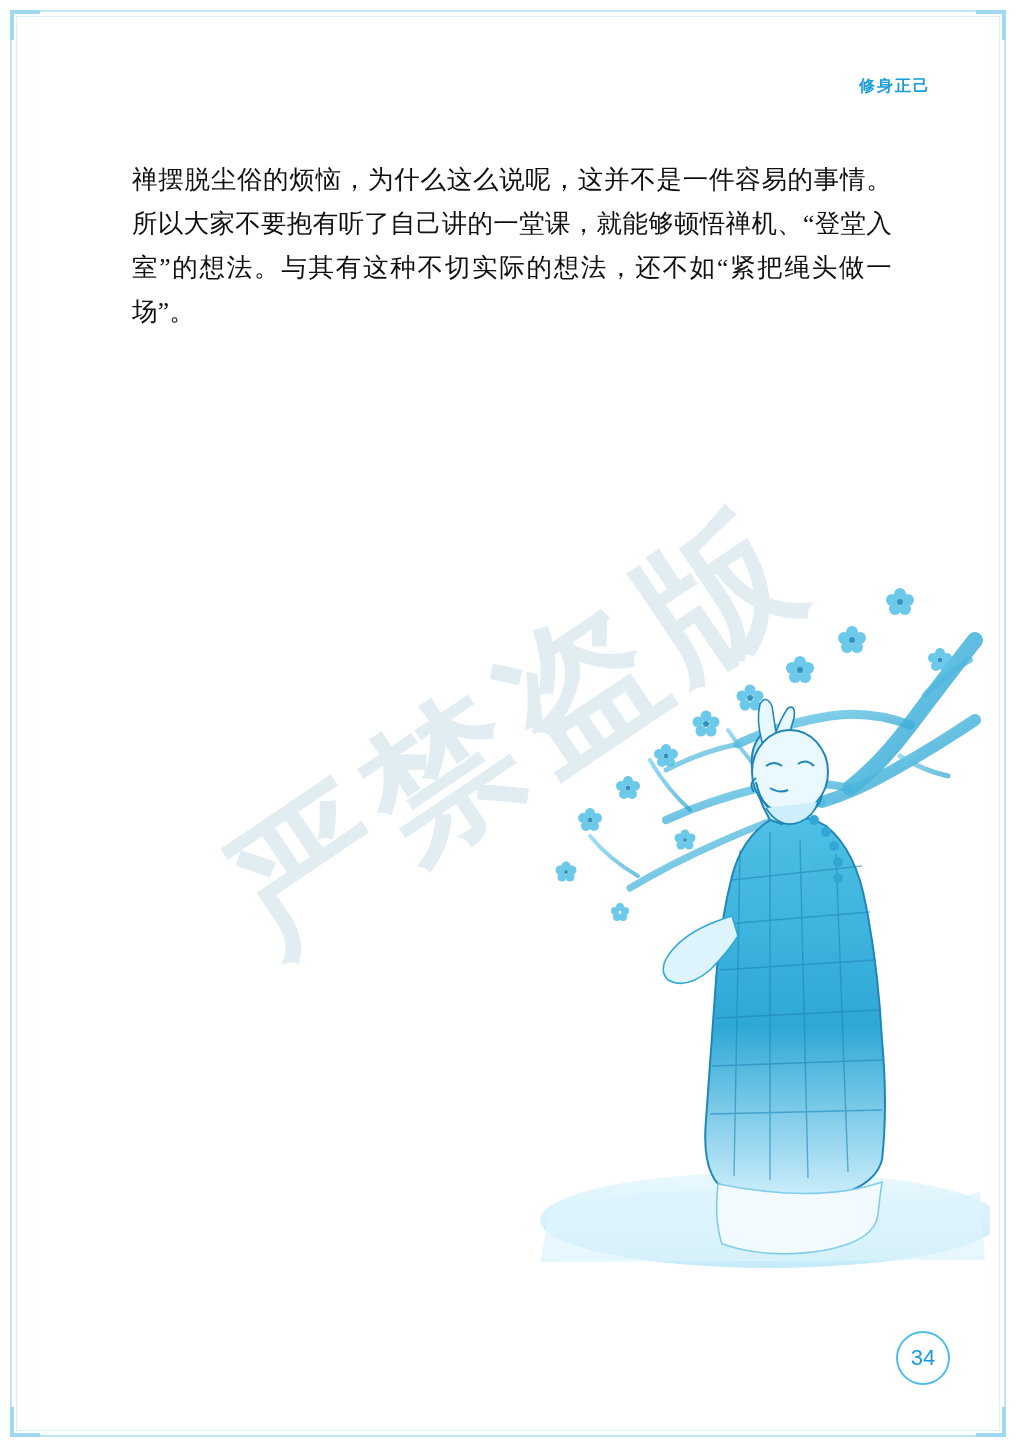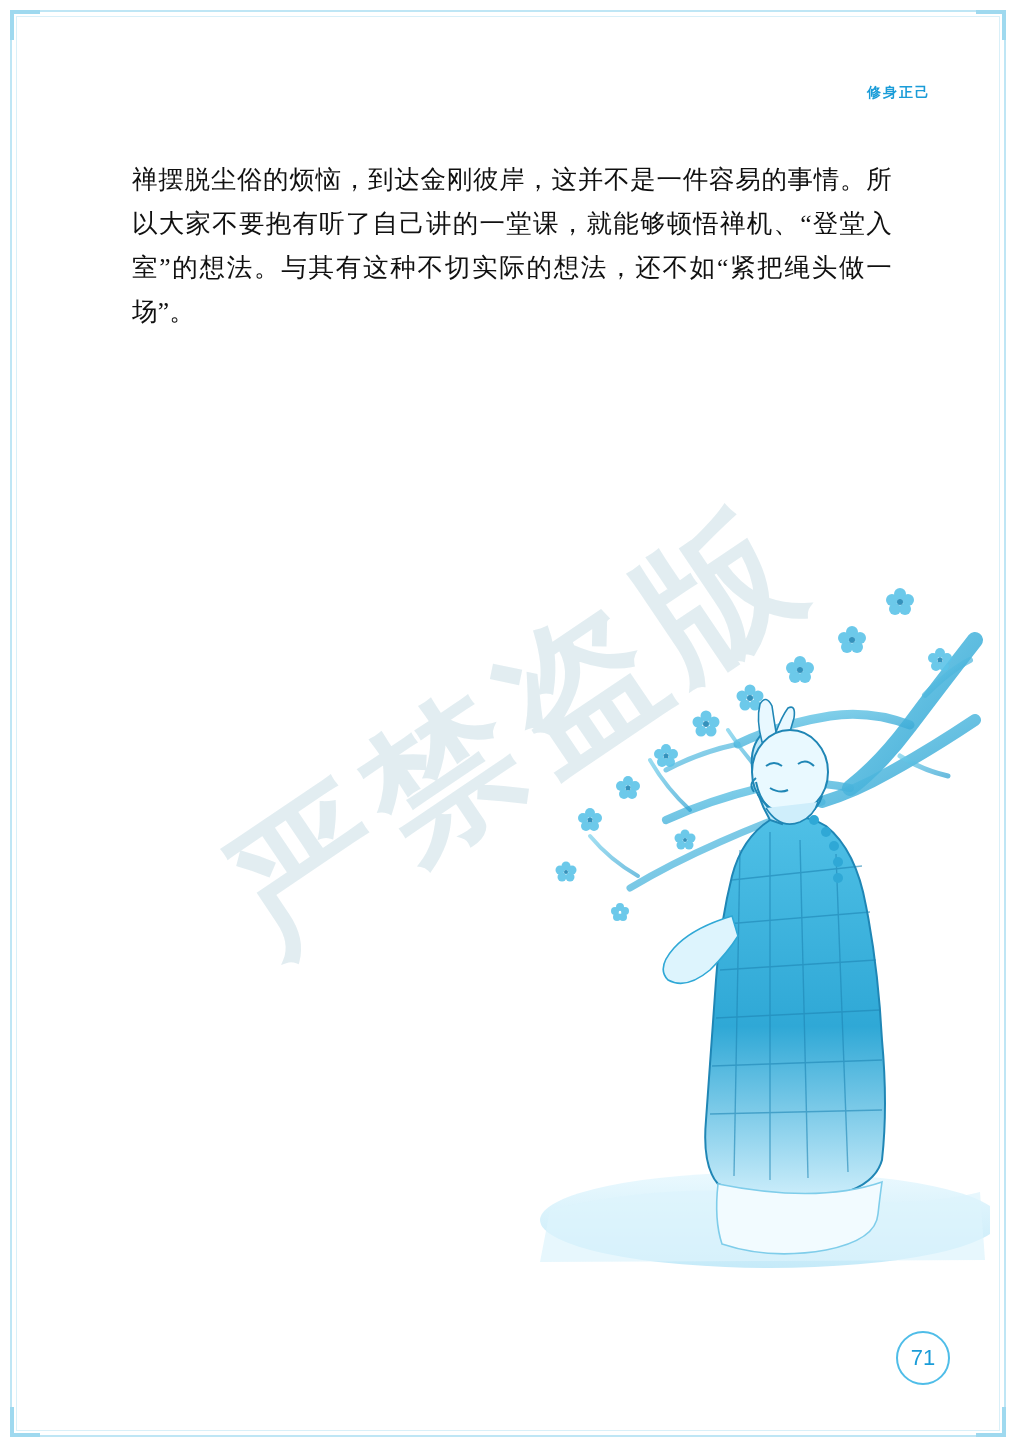--- a/index.html
+++ b/index.html
@@ -34,24 +34,24 @@
     top: 16px;
     right: 16px;
     bottom: 16px;
     border: 1px solid #d9f0f9;
     pointer-events: none;
   }
   
   .running-header {
     position: absolute;
     right: 85px;
-    top: 84px;
+    top: 76px;
     font-family: "Liberation Sans", sans-serif;
     font-weight: bold;
-    font-size: 14px;
+    font-size: 16px;
     letter-spacing: 2px;
     color: #1a9cd8;
   }
   
   .body-text {
     position: absolute;
     left: 132px;
     top: 158px;
     width: 760px;
     font-size: 25.5px;
@@ -333,18 +333,18 @@
         <circle cx="364" cy="326" r="5"></circle>
         <circle cx="368" cy="342" r="5"></circle>
         <circle cx="368" cy="358" r="5"></circle>
       </g>
     </svg>
   </div>
 
   <div class="watermark">严禁盗版</div>
 
   <div class="body-text">
-    <p class="p">禅摆脱尘俗的烦恼，到达金刚彼岸，这并不是一件容易的事情。所以大家不要抱有听了自己讲的一堂课，就能够顿悟禅机、“登堂入室”的想法。与其有这种不切实际的想法，还不如“紧把绳头做一场”。</p>
+    <p class="p">禅摆脱尘俗的烦恼，为什么这么说呢，这并不是一件容易的事情。所以大家不要抱有听了自己讲的一堂课，就能够顿悟禅机、“登堂入室”的想法。与其有这种不切实际的想法，还不如“紧把绳头做一场”。</p>
   </div>
 
-  <div class="page-number">71</div>
+  <div class="page-number">34</div>
 
 </div>
 
 </body></html>

